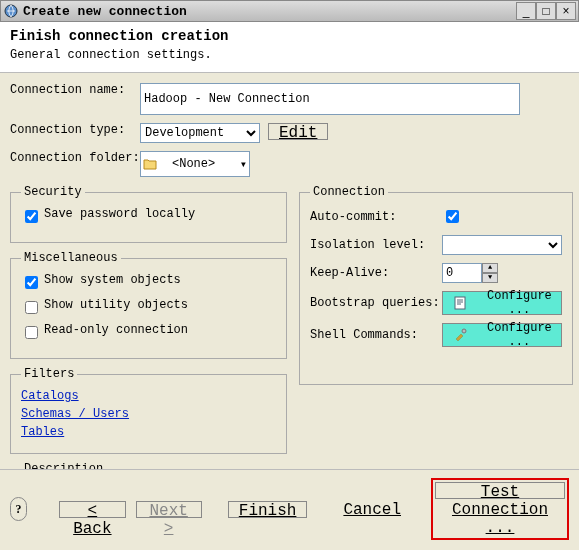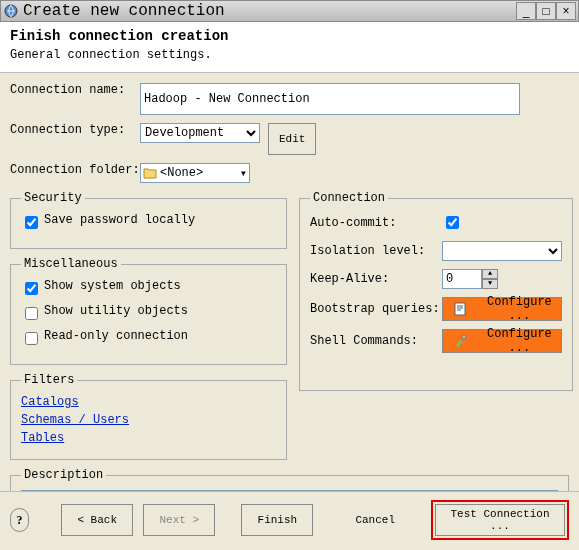--- a/index.html
+++ b/index.html
@@ -23,22 +23,22 @@
 }
 .titlebar .icon {
   width: 16px; height: 16px;
   margin-right: 4px;
   display: inline-flex;
   align-items: center;
   justify-content: center;
 }
 .titlebar .title {
   flex: 1;
-  font-weight: normal;
-  font-size: 16px;
+  font-weight: bold;
+  font-size: 13px;
 }
 .titlebar .winbtns { display: flex; gap: 0; }
 .titlebar .winbtn {
   width: 20px; height: 18px;
   border: 1px solid #888;
   background: #ddd;
   display: inline-flex;
   align-items: center;
   justify-content: center;
   font-family: Arial, sans-serif;
@@ -78,37 +78,39 @@
   padding: 1px 3px;
 }
 select.combo {
   height: 20px;
   border: 1px solid #7f9db9;
   background: #fff;
   font-family: "Courier New", monospace;
   font-size: 12px;
 }
 .btn {
-  height: 32px;
+  height: 17px;
   border: 1px solid #888;
   background: #ece9d8;
   padding: 0 10px;
   font-family: "Courier New", monospace;
-  font-size: 11px;
-  cursor: pointer;
+  font-size: 16px;
+  cursor: pointer;
+  text-decoration: underline;
 }
 .btn:disabled { color: #888; }
 .folder-combo {
   display: inline-flex;
   align-items: center;
   border: 1px solid #7f9db9;
   background: #fff;
-  height: 20px;
+  height: 26px;
   padding: 0 2px;
   width: 110px;
+  gap: 12px;
 }
 .folder-combo .folder-icon {
   width: 14px;
   display: inline-flex;
   align-items: center;
 }
 .folder-combo .folder-text { flex: 1; padding-left: 3px; }
 .folder-combo .arrow { font-size: 12px; }
 .cols {
   display: flex;
@@ -170,21 +172,21 @@
   line-height: 7px;
   text-align: center;
   cursor: pointer;
 }
 .cfgbtn {
   display: inline-flex;
   align-items: center;
   gap: 20px;
   height: 24px;
   border: 1px solid #888;
-  background: #f97316;
+  background: #5eead4;
   padding: 0 10px;
   font-family: "Courier New", monospace;
   font-size: 12px;
   cursor: pointer;
   width: 120px;
 }
 .cfgbtn .cicon { width: 16px; display: inline-flex; }
 .desc-area {
   width: 100%;
   height: 48px;

